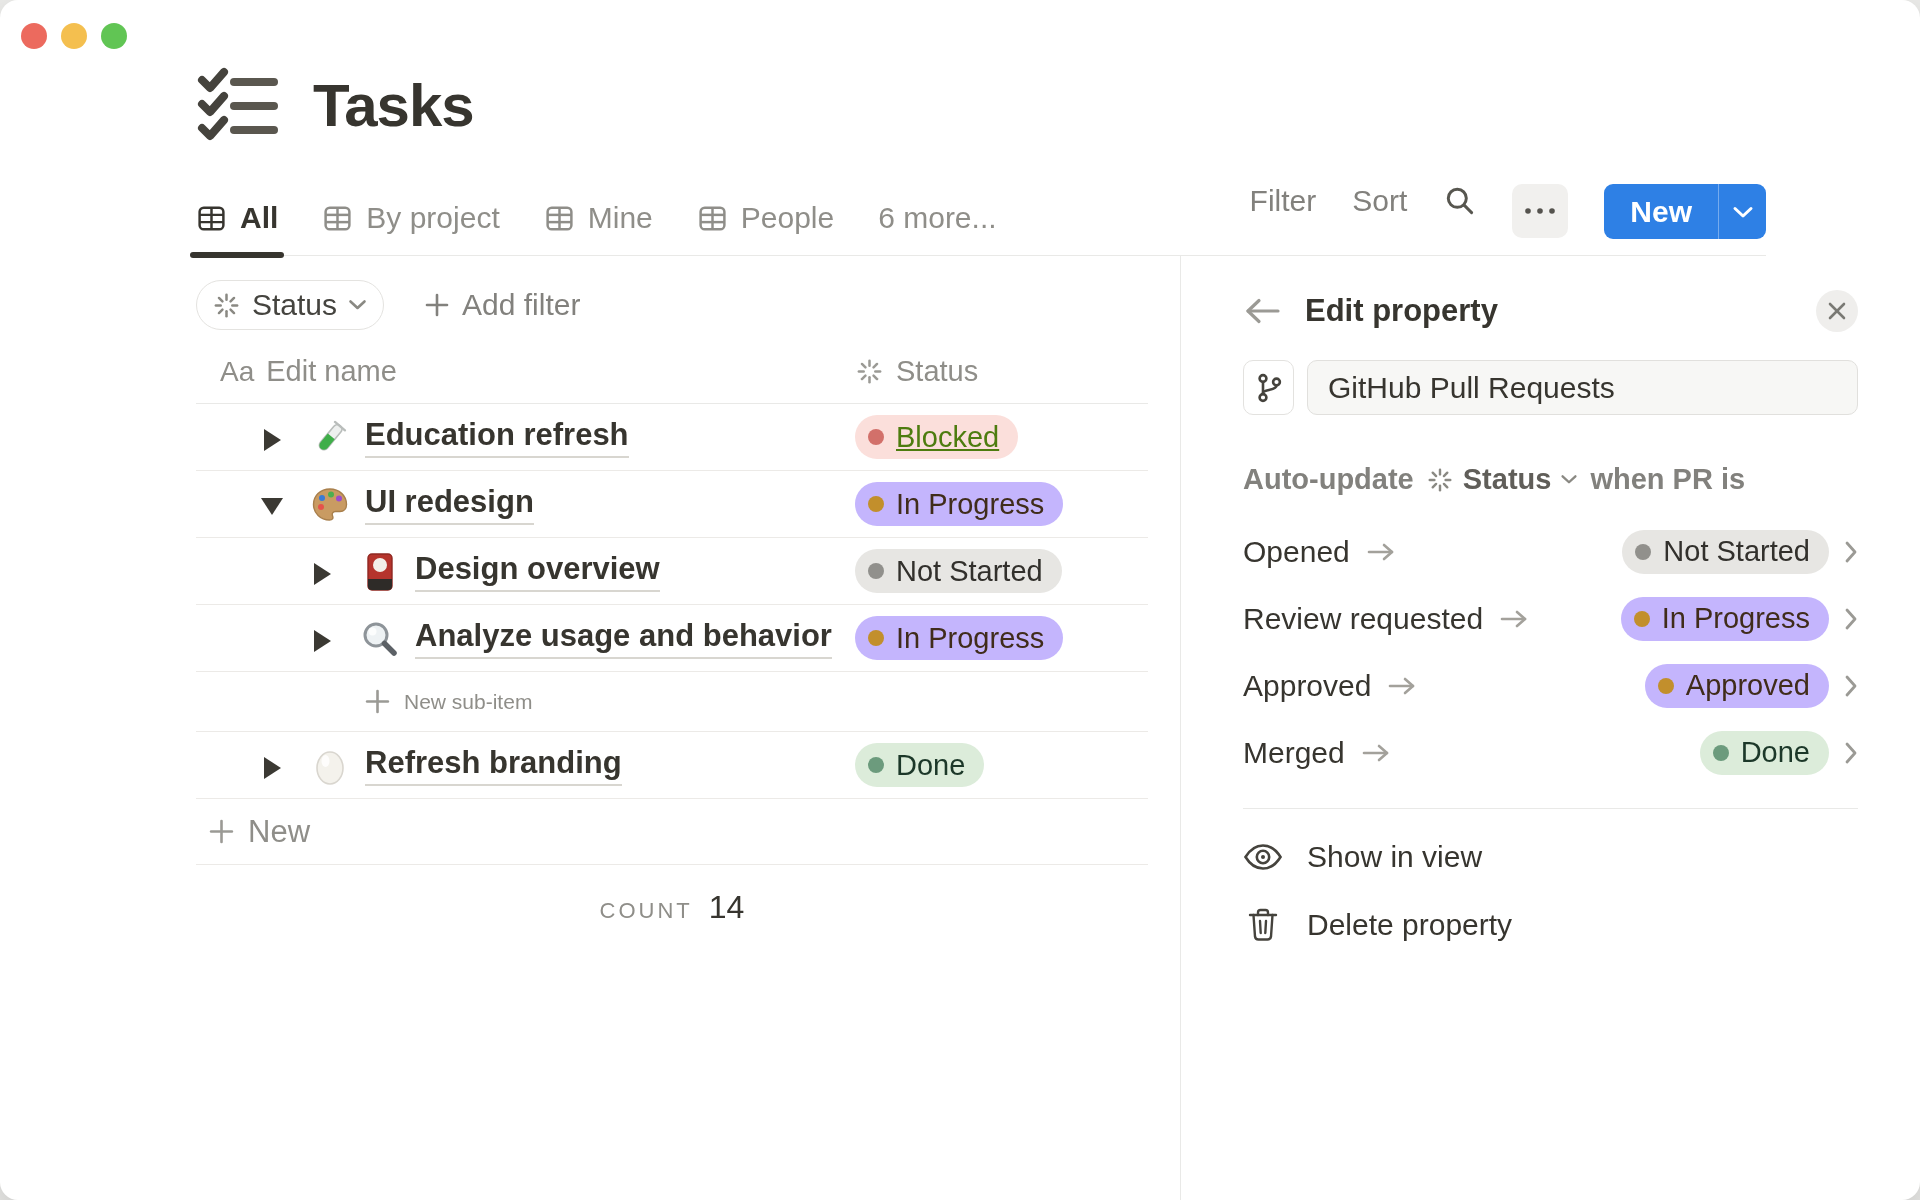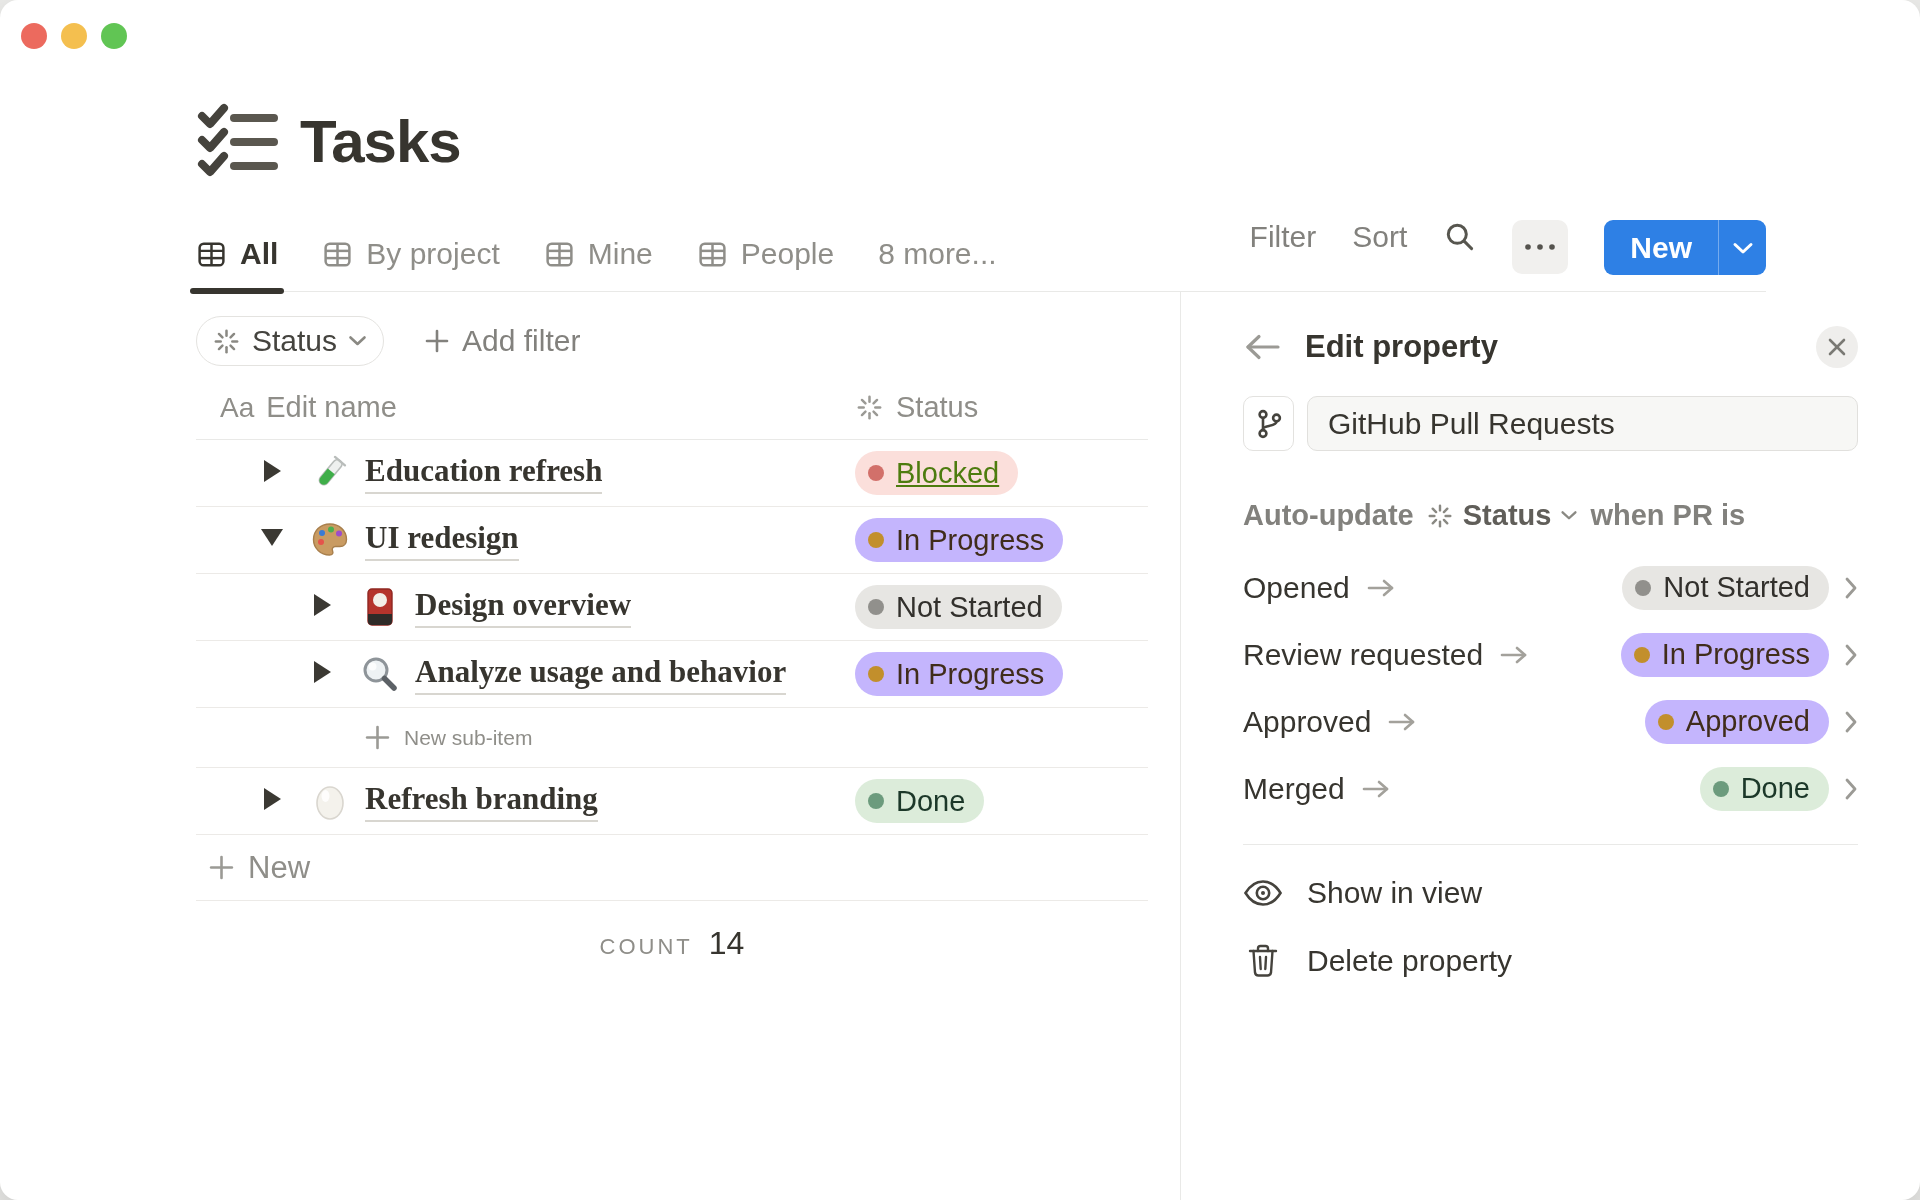--- a/index.html
+++ b/index.html
@@ -19,21 +19,21 @@
   
   .traffic { position:absolute; top:23px; left:21px; display:flex; gap:14px; }
   .light { width:26px; height:26px; border-radius:50%; }
   .light.red { background:#ec6a5e; }
   .light.yellow { background:#f4bf4f; }
   .light.green { background:#61c554; }
 
   .page { flex:1; display:flex; flex-direction:column; padding:0 154px 0 196px; }
 
   
-  .title-row { margin-top:102px; display:flex; align-items:center; gap:20px; }
+  .title-row { margin-top:66px; display:flex; align-items:center; gap:33px; }
   .title-icon { width:84px; height:78px; display:flex; align-items:center; }
   .page-title { font-size:60px; font-weight:700; letter-spacing:-1px; color:#37352f; }
 
   
   .toolbar { margin-top:40px; display:flex; align-items:flex-end; justify-content:space-between;
              border-bottom:1px solid #e9e9e7; }
   .tabs { display:flex; align-items:flex-end; gap:44px; }
   .tab { display:flex; align-items:center; gap:13px; padding-bottom:20px; position:relative;
          font-size:30px; color:#8f8e89; cursor:pointer; }
   .tab svg { color:#8f8e89; }
@@ -65,21 +65,21 @@
   .status-chip .chip-label { font-size:30px; color:#45443f; }
   .add-filter { display:flex; align-items:center; gap:12px; font-size:30px; color:#82817d; cursor:pointer; }
 
   
   .thead { display:flex; align-items:center; height:64px; border-bottom:1px solid #e9e9e7; }
   .col-name { flex:0 0 659px; display:flex; align-items:center; }
   .col-status { flex:1; display:flex; align-items:center; }
   .th { display:flex; align-items:center; gap:12px; font-size:29px; color:#8f8e89; }
   .th .aa { font-size:28px; padding-left:24px; }
   .row { display:flex; align-items:center; height:67px; border-bottom:1px solid #eceae7; }
-  .row .cell-name { flex:0 0 659px; display:flex; align-items:flex-start;font-family:Liberation Serif, serif; }
+  .row .cell-name { flex:0 0 659px; display:flex; align-items:flex-end; }
   .row .cell-status { flex:1; display:flex; align-items:center; }
   .expander { width:36px; height:36px; display:flex; align-items:center; justify-content:center;
               cursor:pointer; flex:none; }
   .lvl0 .expander { margin-left:58px; }
   .lvl1 .expander { margin-left:108px; }
   .tri-right { width:0; height:0; border-left:17px solid #3b3933; border-top:11px solid transparent;
                border-bottom:11px solid transparent; }
   .tri-down { width:0; height:0; border-top:17px solid #3b3933; border-left:11px solid transparent;
               border-right:11px solid transparent; }
   .emoji { width:40px; height:40px; margin-left:20px; display:flex; align-items:center;
@@ -192,21 +192,21 @@
         <div class="tab">
           <svg width="31" height="31" viewBox="0 0 30 30" fill="none" stroke="currentColor" stroke-width="2.4">
               <rect x="3.5" y="4.5" width="23" height="21" rx="4"></rect>
               <line x1="15" y1="4.5" x2="15" y2="25.5"></line>
               <line x1="3.5" y1="11.5" x2="26.5" y2="11.5"></line>
               <line x1="3.5" y1="18.5" x2="26.5" y2="18.5"></line>
             </svg>
           <span>People</span>
         </div>
         <div class="tab">
-          <span>8 more...</span>
+          <span>6 more...</span>
         </div>
       </div>
       <div class="controls">
         <span class="ctrl-text">Filter</span>
         <span class="ctrl-text">Sort</span>
         <span class="icon-btn">
           <svg width="33" height="33" viewBox="0 0 30 30" fill="none" stroke="#57564f" stroke-width="2.7" stroke-linecap="round">
               <circle cx="13" cy="13" r="8.2"></circle>
               <line x1="19.2" y1="19.2" x2="26" y2="26"></line>
             </svg>

